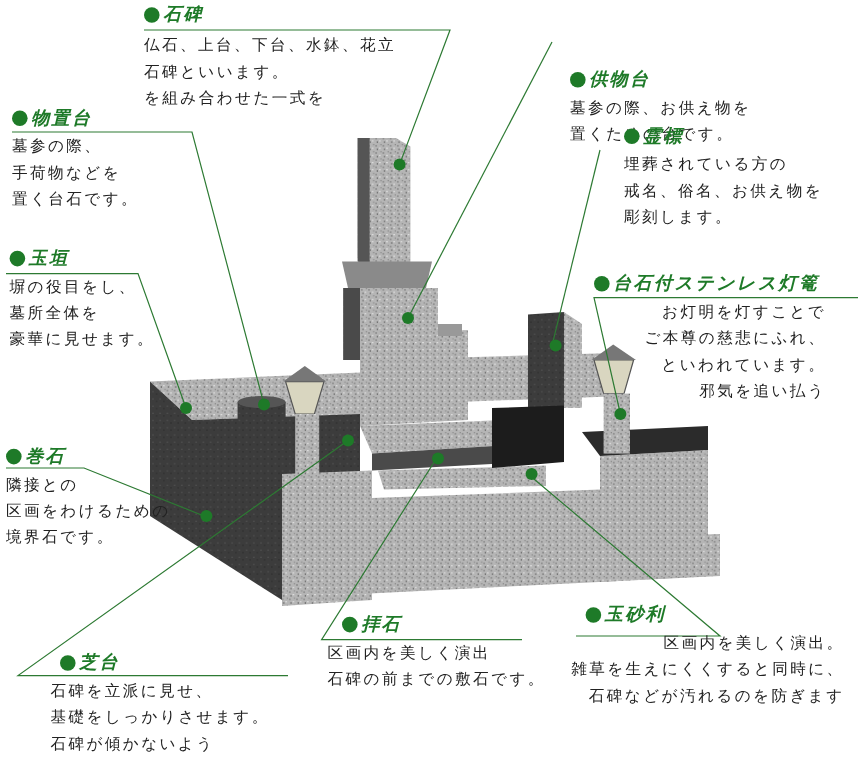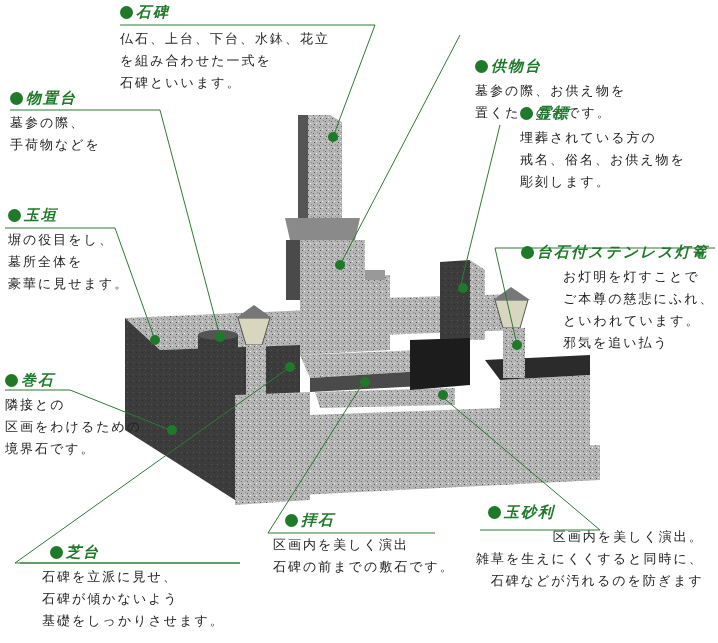--- a/index.html
+++ b/index.html
@@ -107,77 +107,77 @@
     <circle cx="365" cy="382" r="5"></circle>
     <circle cx="443" cy="395" r="5"></circle>
   </g>
 </svg>
 
 <div class="callout" style="left:120px; top:2px;">
   <div class="head">
       <span class="dot"></span>
       <span class="title">石碑</span>
     </div>
-  <div class="body" style="margin-top:6px;"><div>仏石、上台、下台、水鉢、花立</div><div>を組み合わせた一式を</div><div>石碑といいます。</div></div>
+  <div class="body" style="margin-top:6px;"><div>仏石、上台、下台、水鉢、花立</div><div>石碑といいます。</div><div>を組み合わせた一式を</div></div>
 </div>
 
 <div class="callout" style="left:475px; top:12px;margin-top:44px;">
   <div class="head">
       <span class="dot"></span>
       <span class="title">供物台</span>
     </div>
   <div class="body"><div>墓参の際、お供え物を</div><div>置くための台です。</div></div>
 </div>
 
 <div class="callout" style="left:10px; top:88px;">
   <div class="head">
       <span class="dot"></span>
       <span class="title">物置台</span>
     </div>
-  <div class="body"><div>墓参の際、</div><div>手荷物などを</div></div>
+  <div class="body"><div>墓参の際、</div><div>手荷物などを</div><div>置く台石です。</div></div>
 </div>
 
 <div class="callout" style="left:520px; top:103px;">
   <div class="head">
       <span class="dot"></span>
       <span class="title">霊標</span>
     </div>
   <div class="body"><div>埋葬されている方の</div><div>戒名、俗名、お供え物を</div><div>彫刻します。</div></div>
 </div>
 
 <div class="callout" style="left:8px; top:205px;">
   <div class="head">
       <span class="dot"></span>
       <span class="title">玉垣</span>
     </div>
   <div class="body"><div>塀の役目をし、</div><div>墓所全体を</div><div>豪華に見せます。</div></div>
 </div>
 
-<div class="callout" style="left:521px; top:226px;margin-top:16px;">
+<div class="callout" style="left:495px; top:226px;">
   <div class="head">
       <span class="dot"></span>
       <span class="title">台石付ステンレス灯篭</span>
     </div>
-  <div class="body" style="margin-left:42px;"><div>お灯明を灯すことで</div><div>ご本尊の慈悲にふれ、</div><div>といわれています。</div><div>邪気を追い払う</div></div>
+  <div class="body" style="margin-left:42px;text-align:right;"><div>お灯明を灯すことで</div><div>ご本尊の慈悲にふれ、</div><div>といわれています。</div><div>邪気を追い払う</div></div>
 </div>
 
 <div class="callout" style="left:5px; top:370px;">
   <div class="head">
       <span class="dot"></span>
       <span class="title">巻石</span>
     </div>
   <div class="body"><div>隣接との</div><div>区画をわけるための</div><div>境界石です。</div></div>
 </div>
 
 <div class="callout" style="left:50px; top:542px;">
   <div class="head">
       <span class="dot"></span>
       <span class="title">芝台</span>
     </div>
-  <div class="body" style="margin-left:-8px;"><div>石碑を立派に見せ、</div><div>石碑が傾かないよう</div><div>基礎をしっかりさせます。</div></div>
+  <div class="body" style="margin-left:-8px;"><div>石碑を立派に見せ、</div><div>基礎をしっかりさせます。</div><div>石碑が傾かないよう</div></div>
 </div>
 
 <div class="callout" style="left:285px; top:510px;">
   <div class="head">
       <span class="dot"></span>
       <span class="title">拝石</span>
     </div>
   <div class="body" style="margin-left:-12px;"><div>区画内を美しく演出</div><div>石碑の前までの敷石です。</div></div>
 </div>
 

